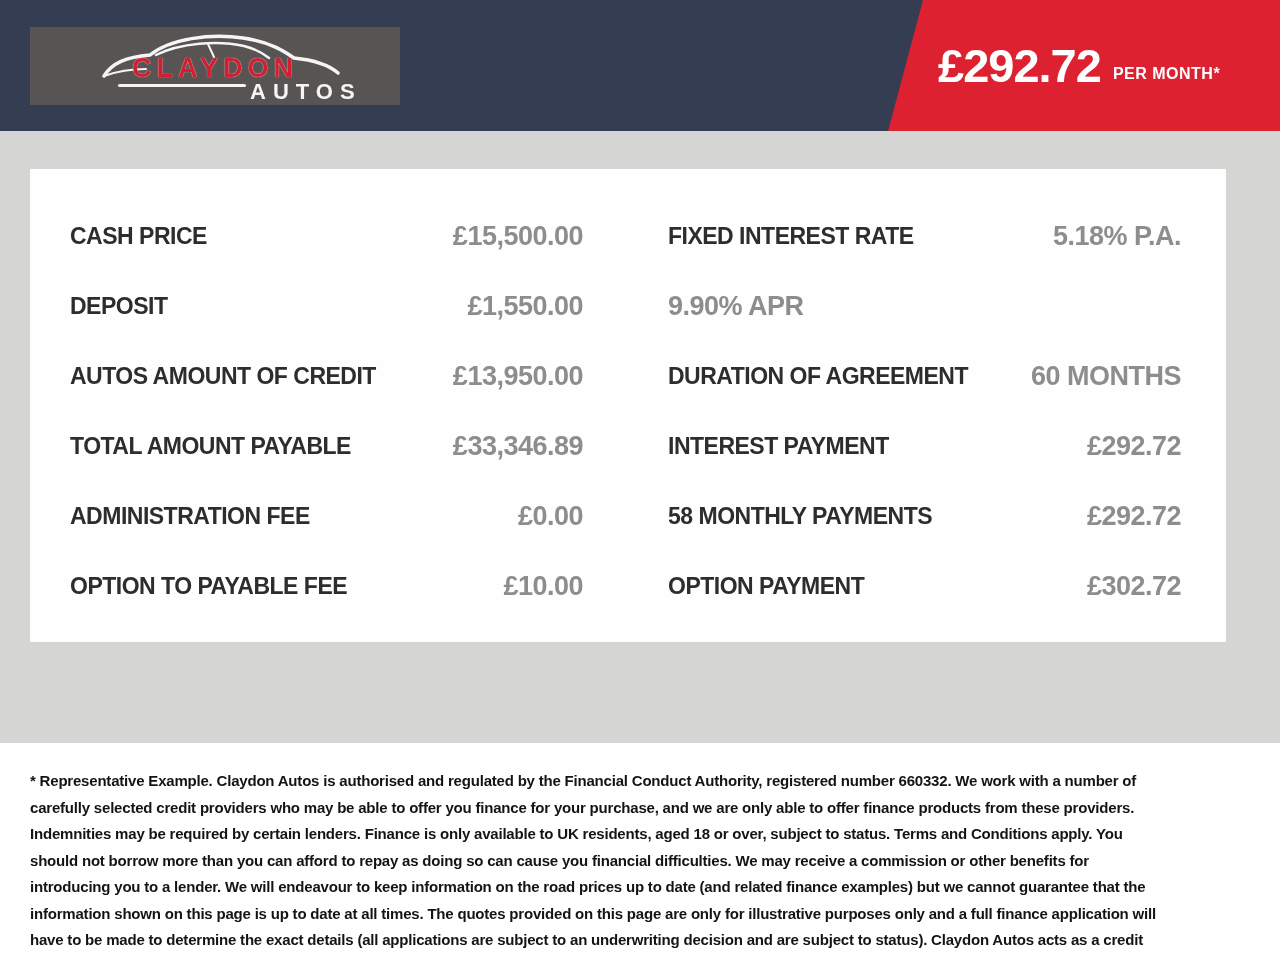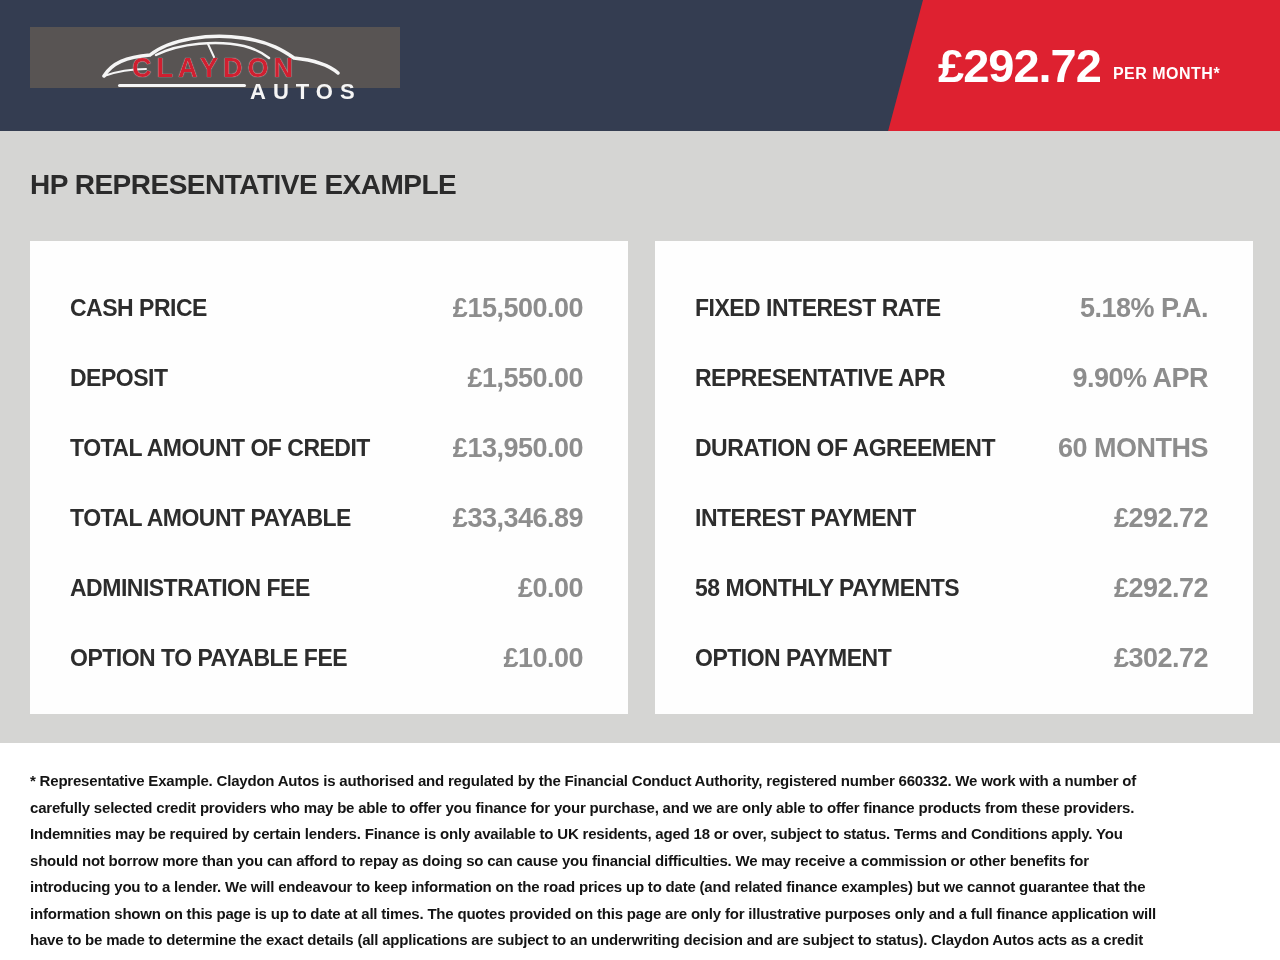--- a/index.html
+++ b/index.html
@@ -16,21 +16,21 @@
   header {
     position: relative;
     height: 131px;
     background: #343d51;
     flex: 0 0 auto;
     overflow: hidden;
   }
   .logo-box {
     position: absolute;
     left: 30px; top: 27px;
-    width: 370px; height: 61px;
+    width: 370px; height: 78px;
     background: #585453;
   }
   .logo-car-svg {
     position: absolute;
     left: 68px; top: 2px;
     width: 250px; height: 60px;
   }
   .logo-brand {
     position: absolute;
     left: 102px; top: 26px;
@@ -89,21 +89,20 @@
   }
   h1 {
     font-size: 28px;
     font-weight: bold;
     color: #2b2b2b;
     letter-spacing: -0.5px;
     margin-bottom: 40px;
   }
   .cards {
     display: flex;
-    gap: 27px;
   }
   .card {
     width: 598px;
     height: 473px;
     background: #fefefe;
     padding: 32px 45px 21px 40px;
     display: flex;
     flex-direction: column;
   }
   .finance-row {
@@ -160,34 +159,33 @@
       <div class="logo-swoosh"></div>
       <span class="logo-sub">AUTOS</span>
     </div>
     <div class="price-banner">
       <span class="price-main">£292.72</span>
       <span class="price-suffix">PER MONTH*</span>
     </div>
   </header>
 
   <main>
-    <h1>HP REPRESENTATIVE EXAMPLE</h1>
     <div class="cards">
 
       <section class="card">
         <div class="finance-row">
           <span class="finance-label">CASH PRICE</span>
           <span class="finance-value">£15,500.00</span>
         </div>
         <div class="finance-row">
           <span class="finance-label">DEPOSIT</span>
           <span class="finance-value">£1,550.00</span>
         </div>
         <div class="finance-row">
-          <span class="finance-label">TOTAL AMOUNT OF CREDIT</span>
+          <span class="finance-label">AUTOS AMOUNT OF CREDIT</span>
           <span class="finance-value">£13,950.00</span>
         </div>
         <div class="finance-row">
           <span class="finance-label">TOTAL AMOUNT PAYABLE</span>
           <span class="finance-value">£33,346.89</span>
         </div>
         <div class="finance-row">
           <span class="finance-label">ADMINISTRATION FEE</span>
           <span class="finance-value">£0.00</span>
         </div>
@@ -196,21 +194,20 @@
           <span class="finance-value">£10.00</span>
         </div>
       </section>
 
       <section class="card">
         <div class="finance-row">
           <span class="finance-label">FIXED INTEREST RATE</span>
           <span class="finance-value">5.18% P.A.</span>
         </div>
         <div class="finance-row">
-          <span class="finance-label">REPRESENTATIVE APR</span>
           <span class="finance-value">9.90% APR</span>
         </div>
         <div class="finance-row">
           <span class="finance-label">DURATION OF AGREEMENT</span>
           <span class="finance-value">60 MONTHS</span>
         </div>
         <div class="finance-row">
           <span class="finance-label">INTEREST PAYMENT</span>
           <span class="finance-value">£292.72</span>
         </div>

